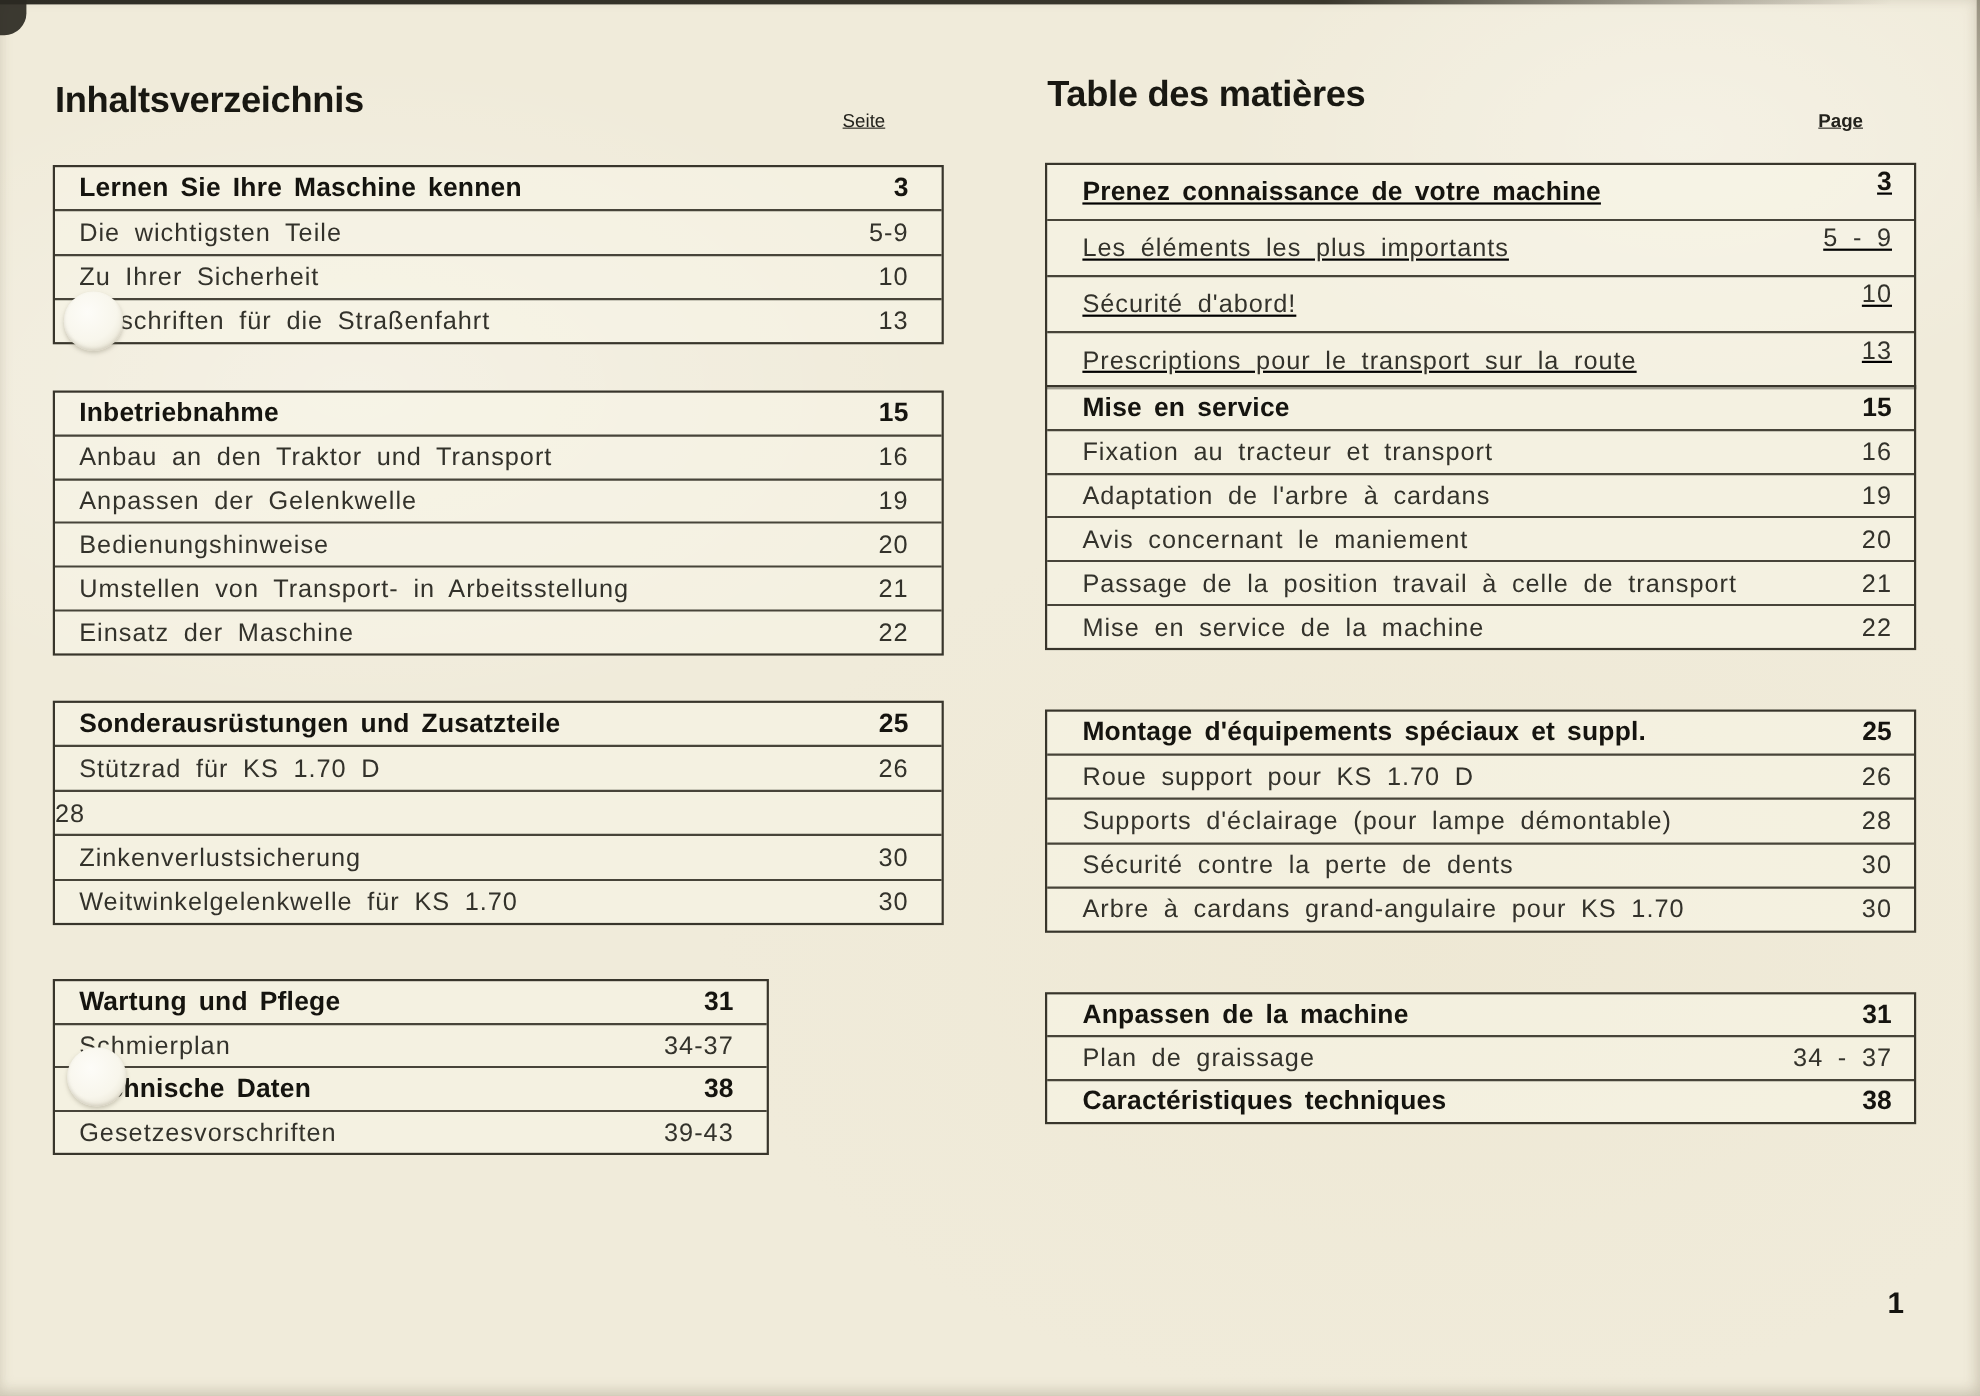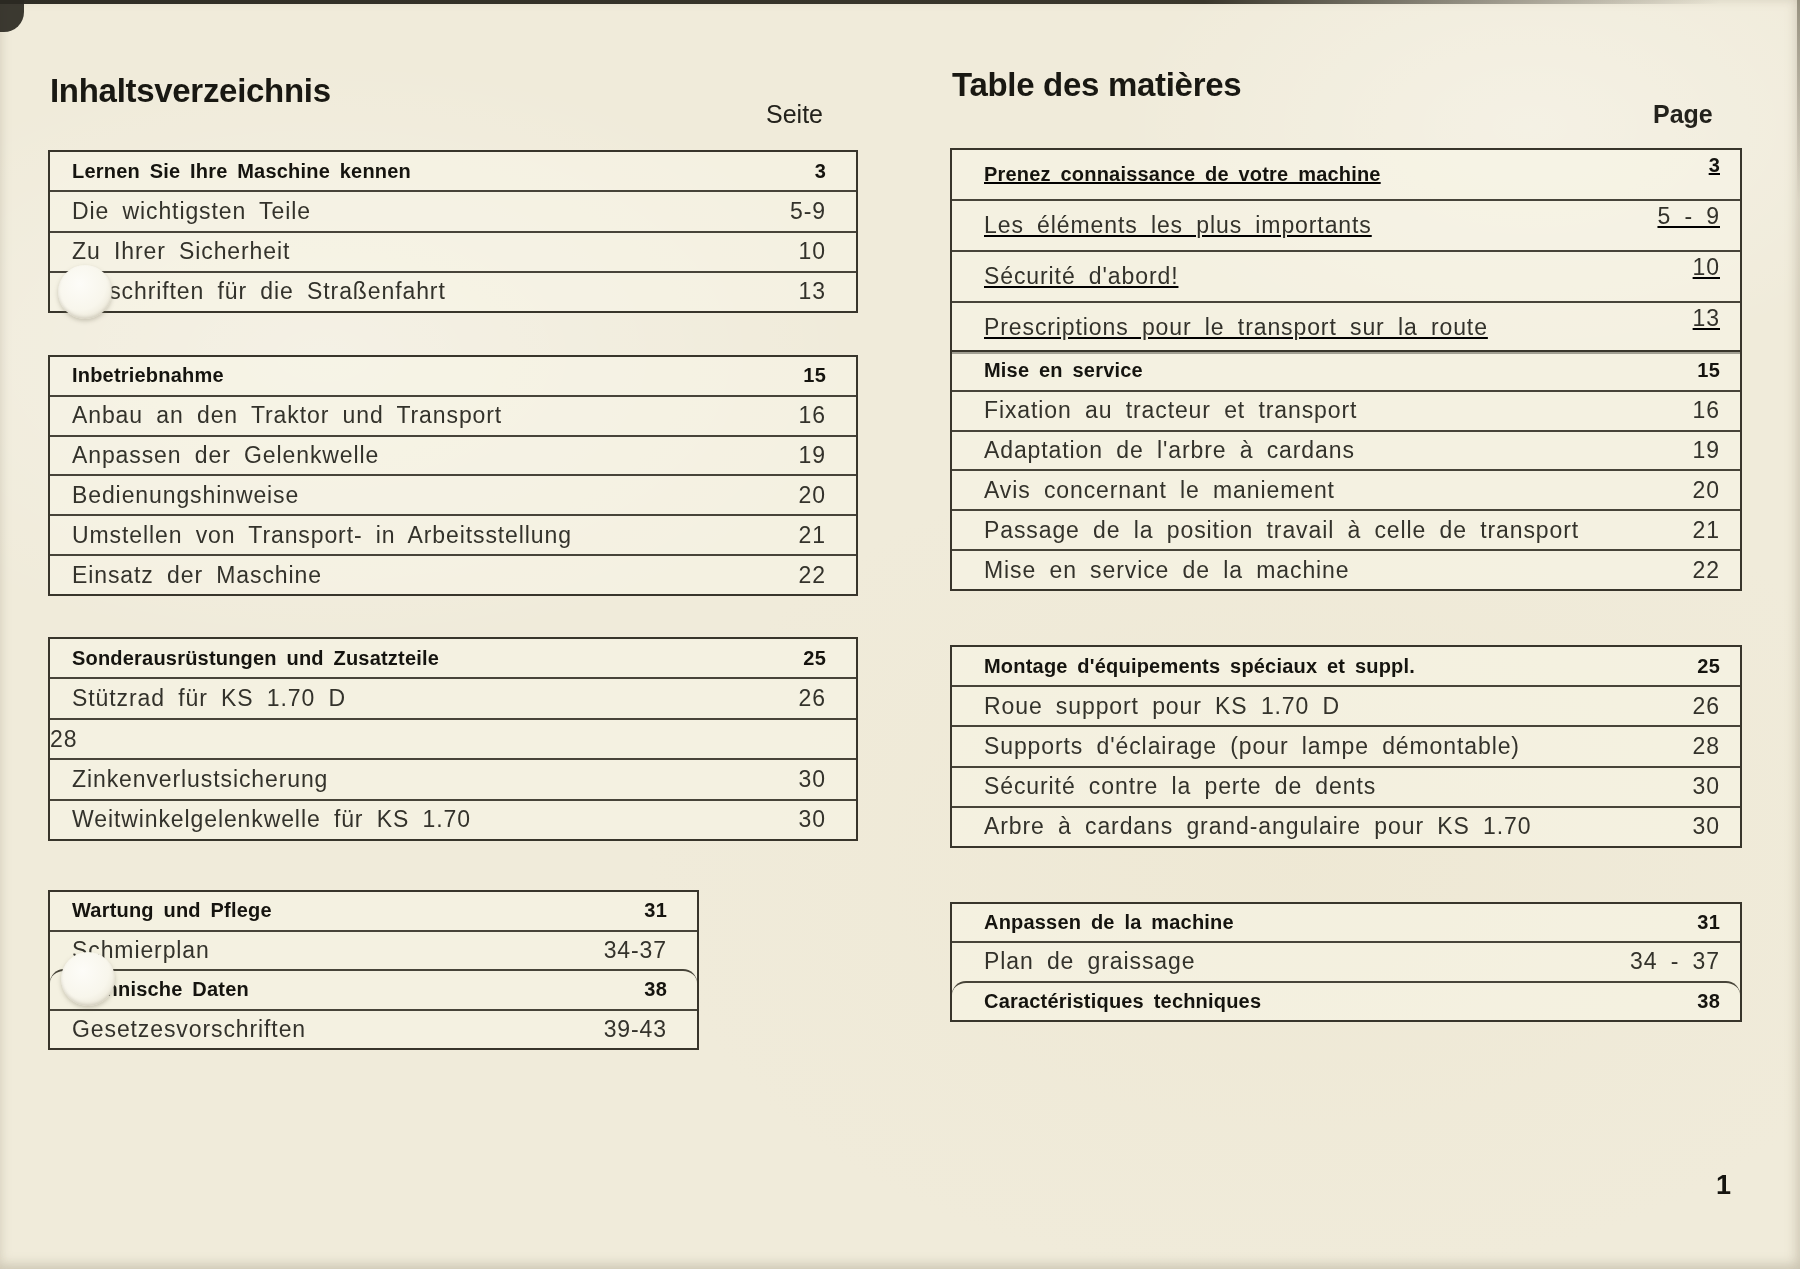--- a/index.html
+++ b/index.html
@@ -19,39 +19,39 @@
   .top-edge{position:absolute;left:0;top:0;width:1720px;height:4px;
     background:linear-gradient(90deg,#2f2d25 0%,#3a372c 70%,rgba(58,55,44,0) 100%);}
   .corner-blob{position:absolute;left:0;top:0;width:24px;height:32px;background:#2b2922;
     border-radius:0 0 20px 0;opacity:.92;}
   .right-edge{position:absolute;right:0;top:0;width:3px;height:200px;
     background:linear-gradient(180deg,rgba(95,90,72,0.55),rgba(95,90,72,0));}
 
   .title{position:absolute;font-weight:bold;font-size:33px;color:#191812;letter-spacing:-0.3px;white-space:nowrap;}
   #titleL{left:50px;top:72px;}
   #titleR{left:952px;top:66px;}
-  .pagelabel{position:absolute;font-size:25px;color:#23221c;white-space:nowrap;}
+  .pagelabel{position:absolute;font-size:17px;color:#23221c;white-space:nowrap;text-decoration:underline;}
   #pageLabelL{left:766px;top:100px;}
   #pageLabelR{left:1653px;top:100px;font-weight:bold;}
 
   .sec{position:absolute;box-sizing:border-box;border:2px solid #38352b;
     background:rgba(248,245,232,0.55);display:flex;flex-direction:column;}
   #secL0{left:48px; top:150px;width:810px;height:163px;}
   #secL1{left:48px; top:355px;width:810px;height:241px;}
   #secL2{left:48px; top:637px;width:810px;height:204px;}
   #secL3{left:48px; top:890px;width:651px;height:160px;}
   #secR0{left:950px;top:148px;width:792px;height:206px;text-decoration:underline;}
   #secR1{left:950px;top:350px;width:792px;height:241px;}
   #secR2{left:950px;top:645px;width:792px;height:203px;}
   #secR3{left:950px;top:902px;width:792px;height:120px;}
 
   .row{flex:1;display:flex;align-items:center;justify-content:space-between;
     font-size:23px;color:#33322b;letter-spacing:0.9px;word-spacing:6px;white-space:nowrap;}
   .row + .row{border-top:2px solid rgba(52,49,39,0.9);}
-  .row.bold{font-weight:bold;font-size:20px;color:#15140f;letter-spacing:0.2px;word-spacing:4px;border-radius:14px;}
+  .row.bold{font-weight:bold;font-size:24px;color:#15140f;letter-spacing:0.2px;word-spacing:4px;}
   .col-left  .row .lbl{padding-left:22px;}
   .col-right .row .lbl{padding-left:32px;}
   .col-left  .row .num{padding-right:30px;}
   .col-right .row .num{padding-right:20px;}
   #secR0 .num{transform:translateY(-9px);}
 
   .pagenum{position:absolute;left:1716px;top:1170px;font-size:27px;font-weight:bold;color:#15140f;}
 
   .hole{position:absolute;width:54px;height:54px;border-radius:50%;
     background:radial-gradient(circle at 40% 35%, #fdfcf8 0%, #f8f6ec 55%, #eae6d6 82%, #d9d4c1 100%);

